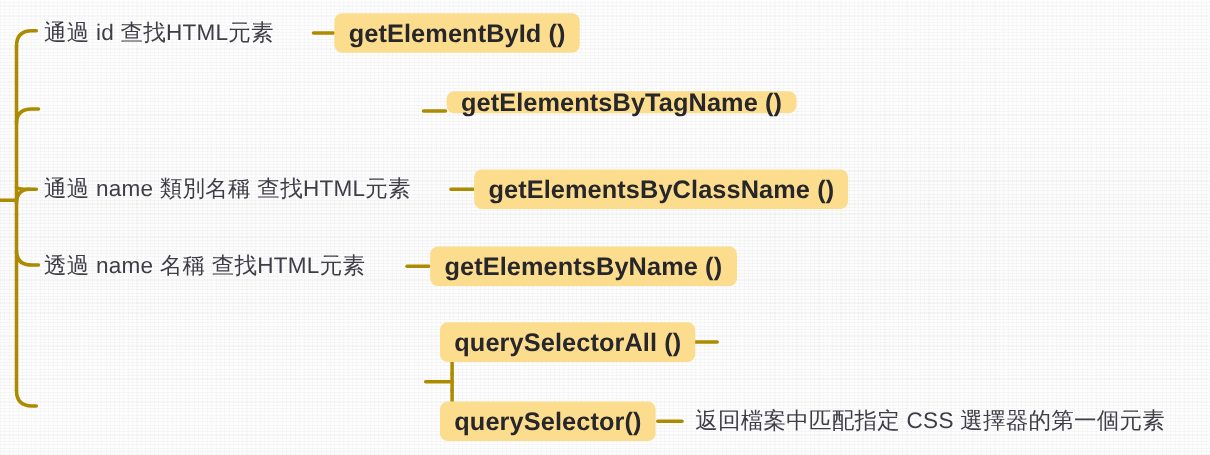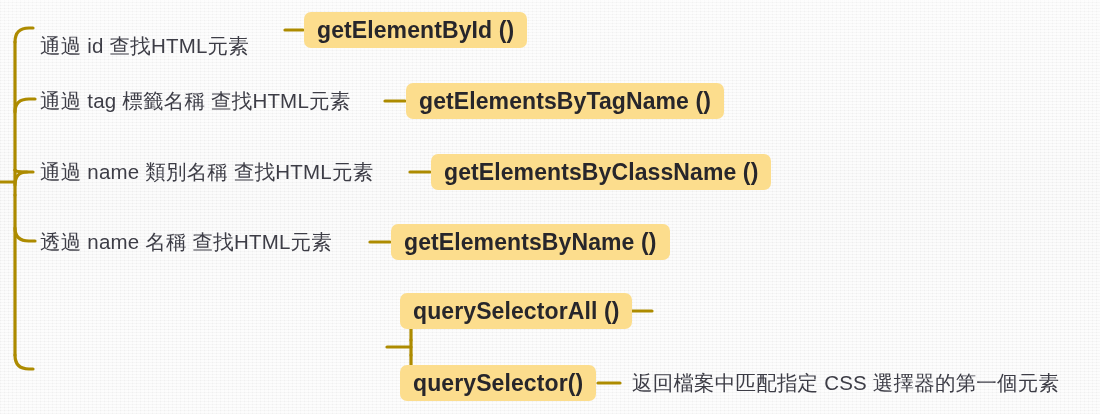--- a/index.html
+++ b/index.html
@@ -105,25 +105,24 @@
       <path d="M 387 347 L 411 347"></path>
       <path d="M 411 340 L 411 355"></path>
       <path d="M 411 322 Q 411 309 424 309 L 430 309"></path>
       <path d="M 411 370 Q 411 383 424 383 L 430 383"></path>
 
       <path d="M 630 311 L 652 311"></path>
       <path d="M 598 383 L 620 383"></path>
     </g>
   </svg>
 
-  <div class="node-label" style="left:40px; top:20px;margin-top:16px;">通過 id 查找HTML元素</div>
+  <div class="node-label" style="left:40px; top:20px;">通過 id 查找HTML元素</div>
   <div class="chip" style="left:304px; top:12px; height:36px;">getElementById ()</div>
 
-  <div class="node-label" style="left:40px; top:91px;">通過 tag 標籤名稱 查找HTML元素</div>
-  <div class="chip" style="left:406px; top:83px; height:36px;">getElementsByTagName ()</div>
+  <div class="chip" style="left:406px; top:83px; height:20px;">getElementsByTagName ()</div>
 
   <div class="node-label" style="left:40px; top:162px;">通過 name 類別名稱 查找HTML元素</div>
   <div class="chip" style="left:431px; top:154px; height:36px;padding-left:13px;">getElementsByClassName ()</div>
 
   <div class="node-label" style="left:40px; top:232px;">透過 name 名稱 查找HTML元素</div>
   <div class="chip" style="left:391px; top:224px; height:36px;">getElementsByName ()</div>
 
 
   <div class="chip" style="left:400px; top:293px; height:36px;">querySelectorAll ()</div>
 

